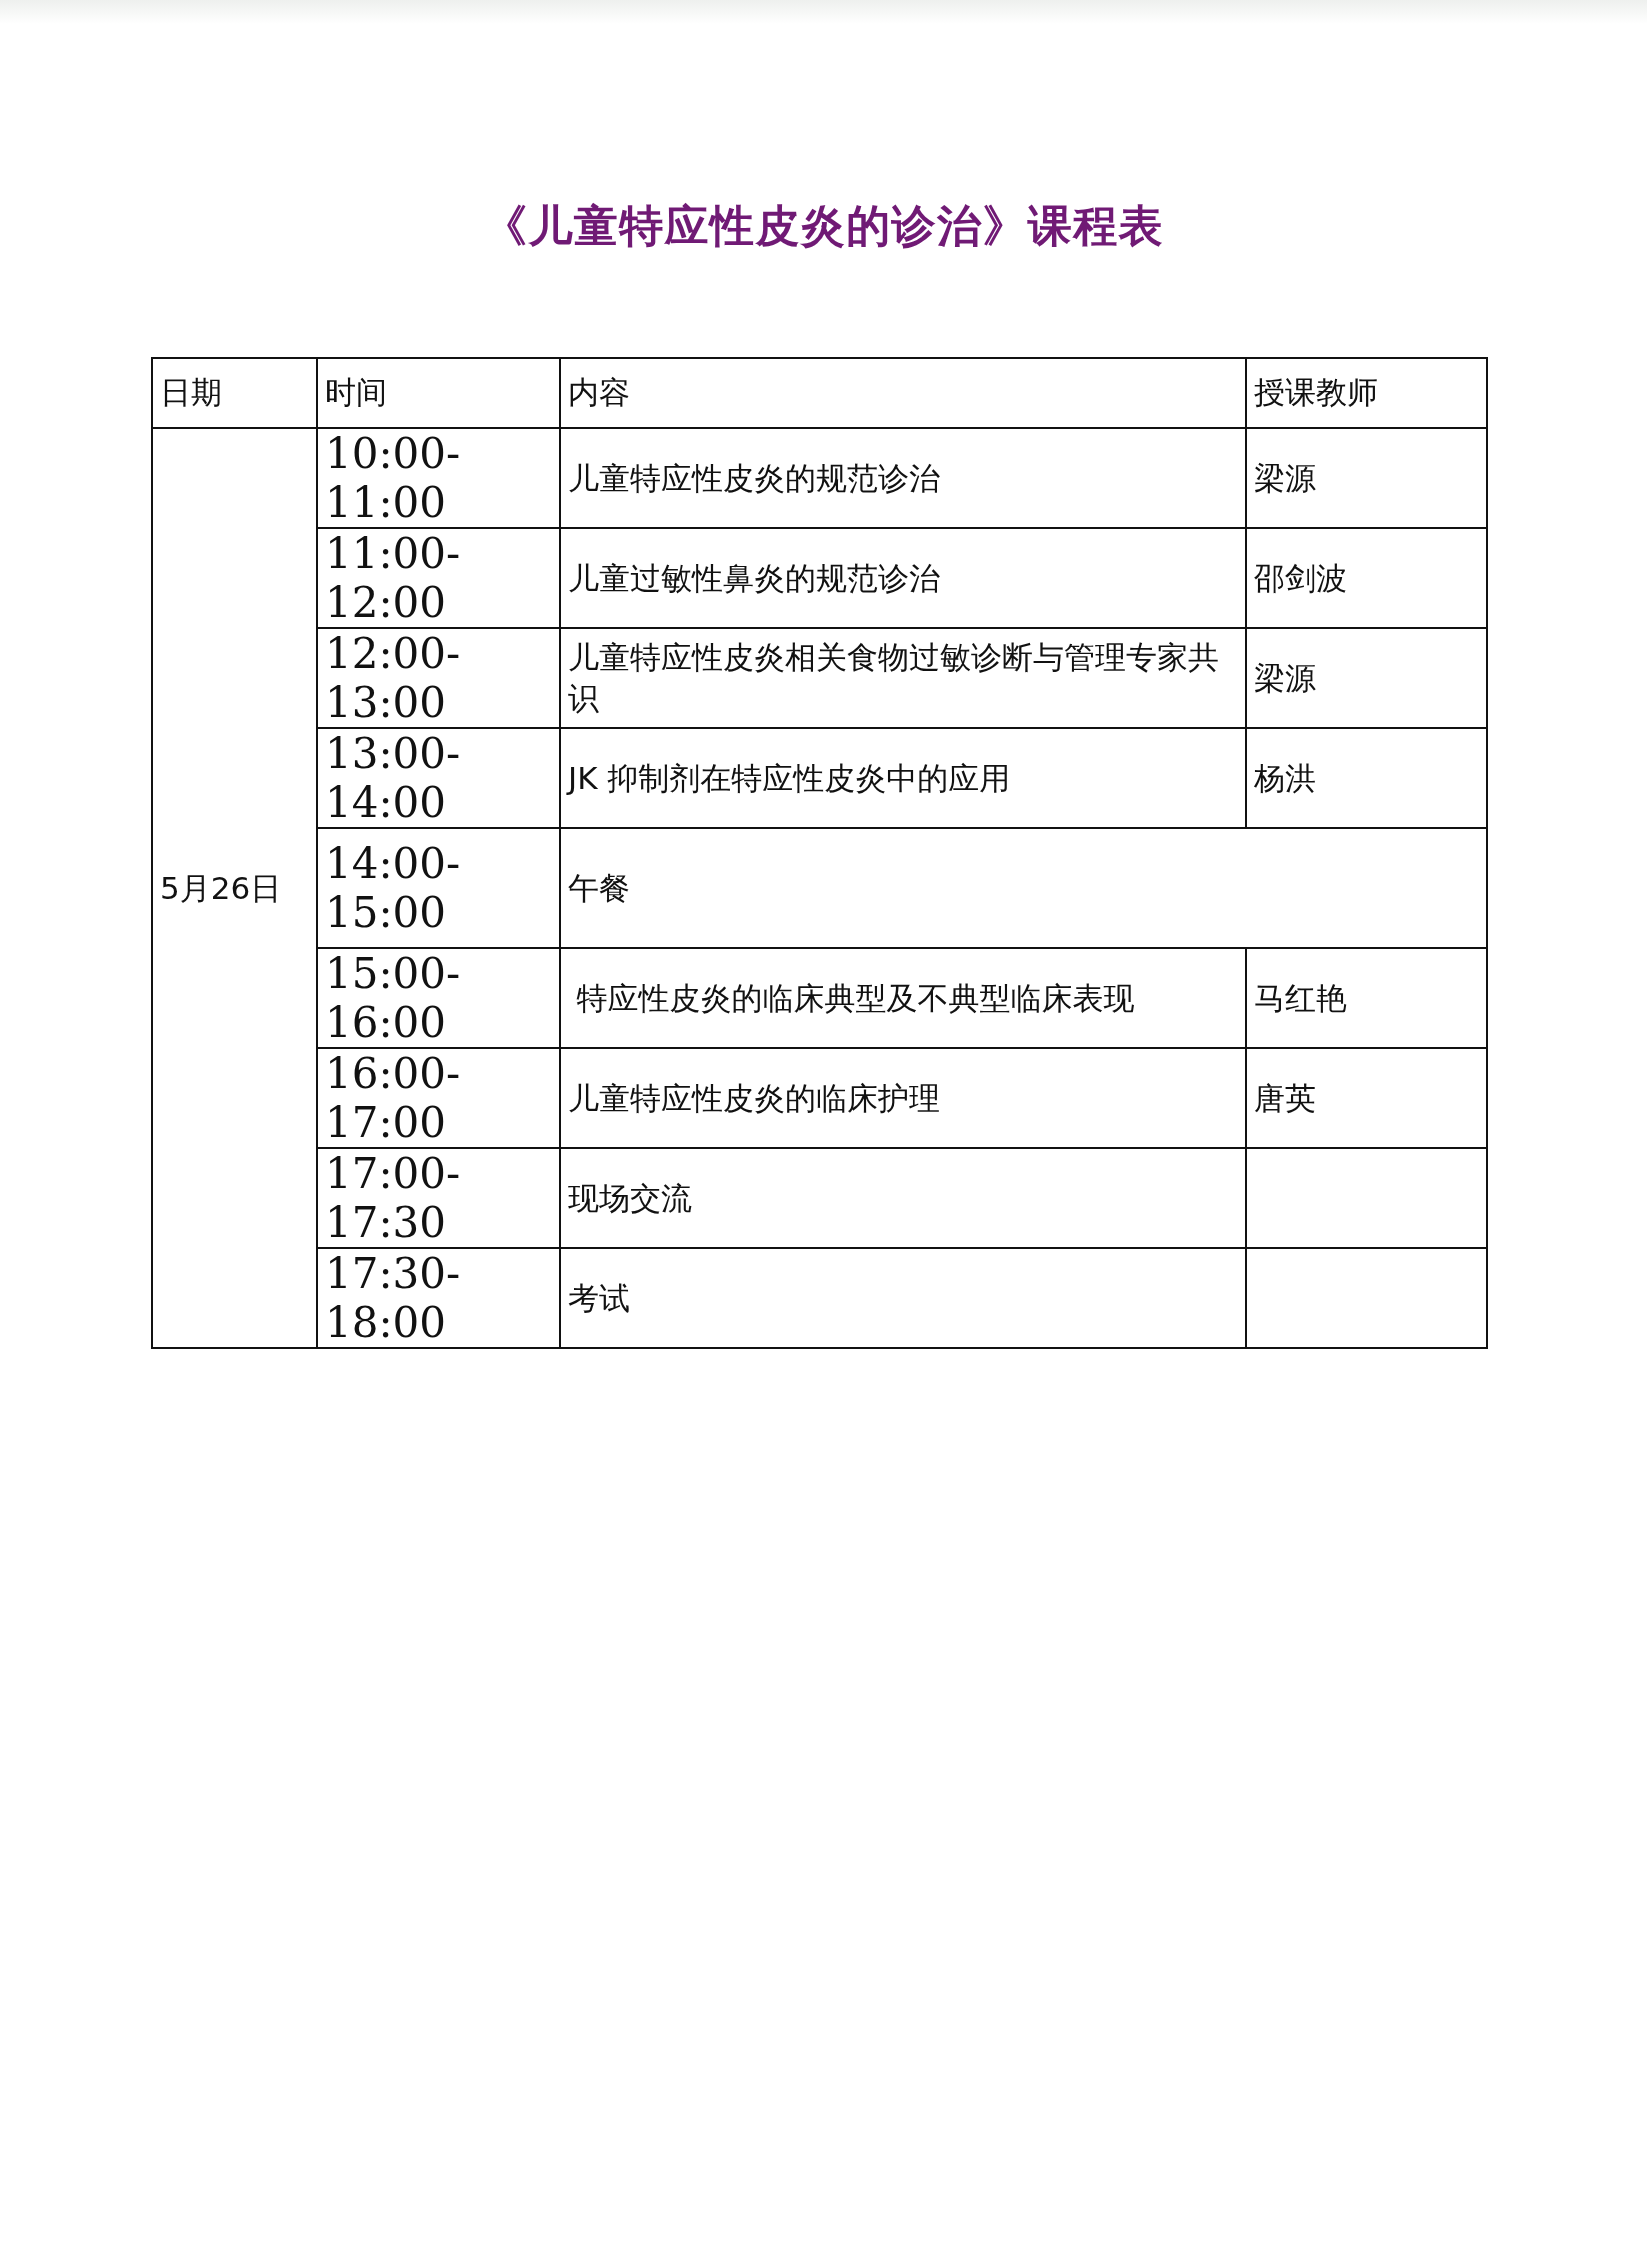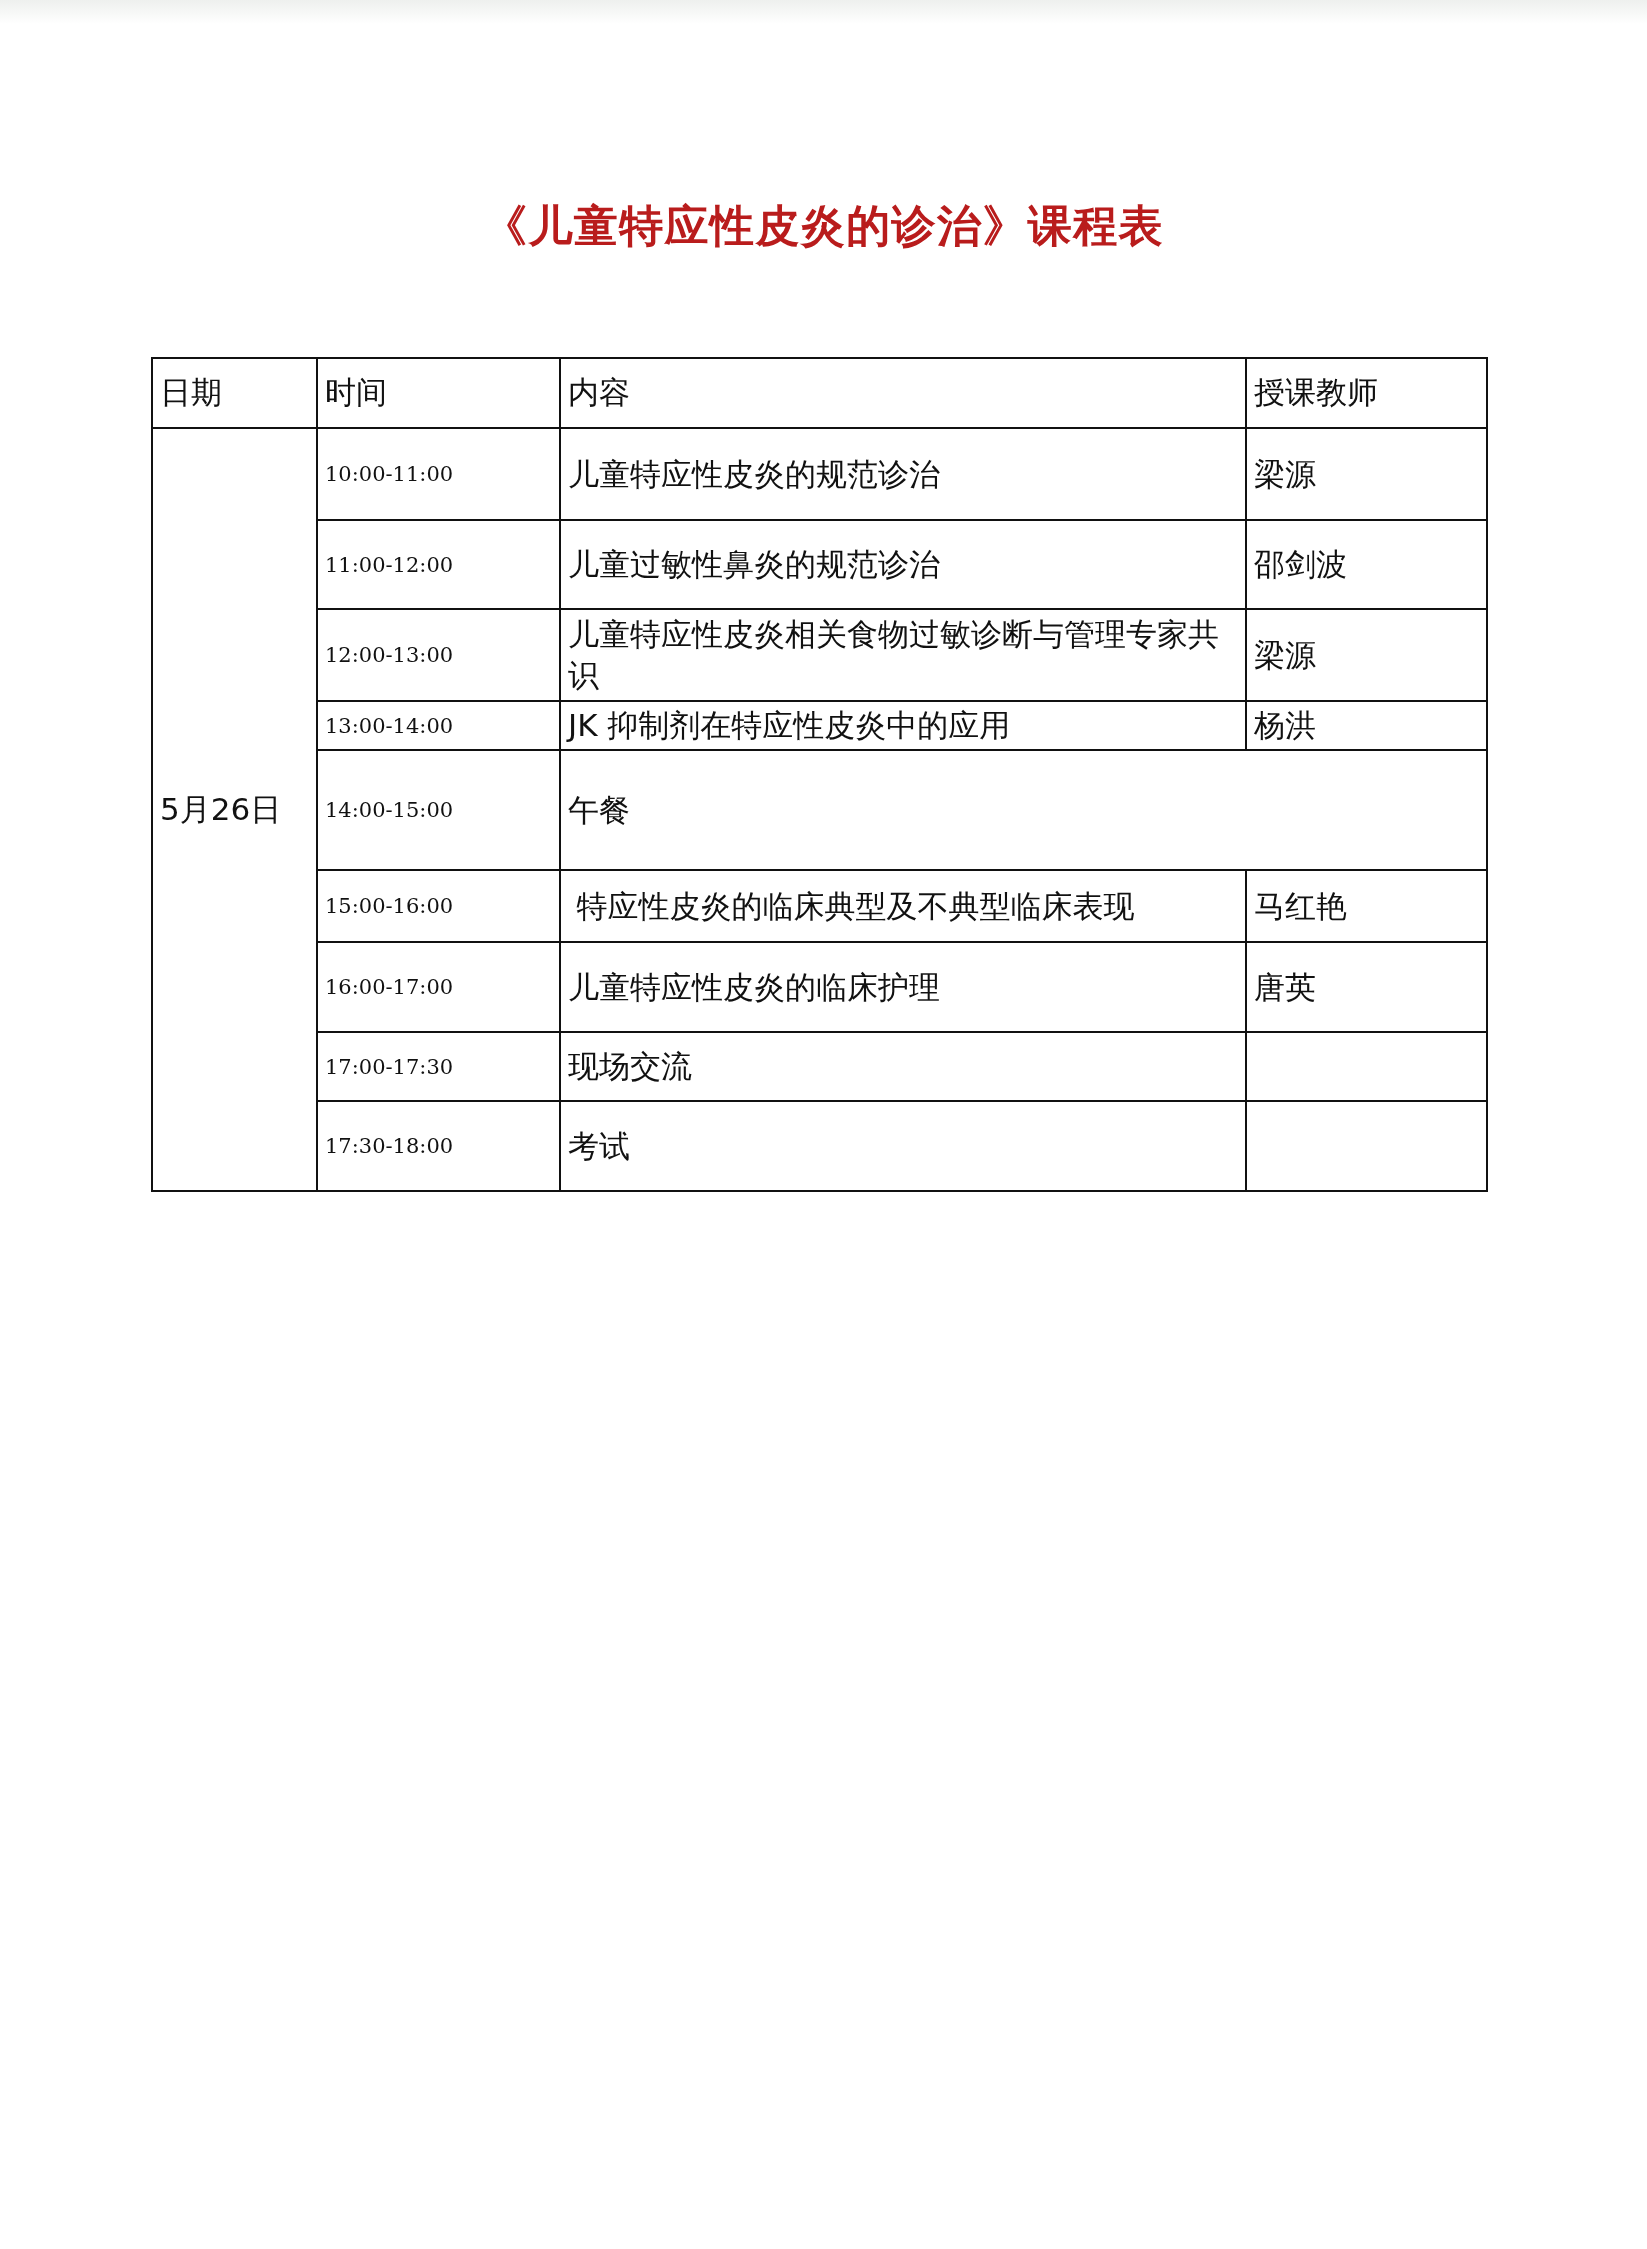--- a/index.html
+++ b/index.html
@@ -7,32 +7,32 @@
     width:1647px; height:2250px; background:#ffffff; position:relative; overflow:hidden;
     font-family: "DejaVu Serif", "Liberation Serif", serif; color:#111;
   }
   .scan-edge {
     position:absolute; left:0; top:0; width:1647px; height:24px;
     background: linear-gradient(180deg, #eef0ee 0%, #f8f9f8 60%, #ffffff 100%);
   }
   .title {
     position:absolute; left:0; width:1647px; top:197px; text-align:center;
     font-family: "DejaVu Sans", "Liberation Sans", sans-serif;
-    font-size:44px; font-weight:bold; letter-spacing:1.4px; color:#b91c1c;
+    font-size:44px; font-weight:bold; letter-spacing:1.4px; color:#701a75;
   }
   table.schedule {
     position:absolute; left:151px; top:357px; width:1335px;
     border-collapse:collapse; table-layout:fixed;
   }
   table.schedule td, table.schedule th {
     border:2.1px solid #111; text-align:left; vertical-align:middle;
     font-weight:normal; padding:0 7px;
   }
   th { font-family: "DejaVu Sans", "Liberation Sans", sans-serif; font-size:31px; }
-  td.time { font-family: "DejaVu Serif", "Liberation Serif", serif; font-size:21px; }
+  td.time { font-family: "DejaVu Serif", "Liberation Serif", serif; font-size:42px; }
   td.content, td.teacher, td.date {
     font-family: "DejaVu Sans", "Liberation Sans", sans-serif; font-size:31px; line-height:41px;
   }
   col.c-date { width:165px; }
   col.c-time { width:243px; }
   col.c-content { width:686px; }
   col.c-teacher { width:241px; }
 </style>
 </head>
 <body>

